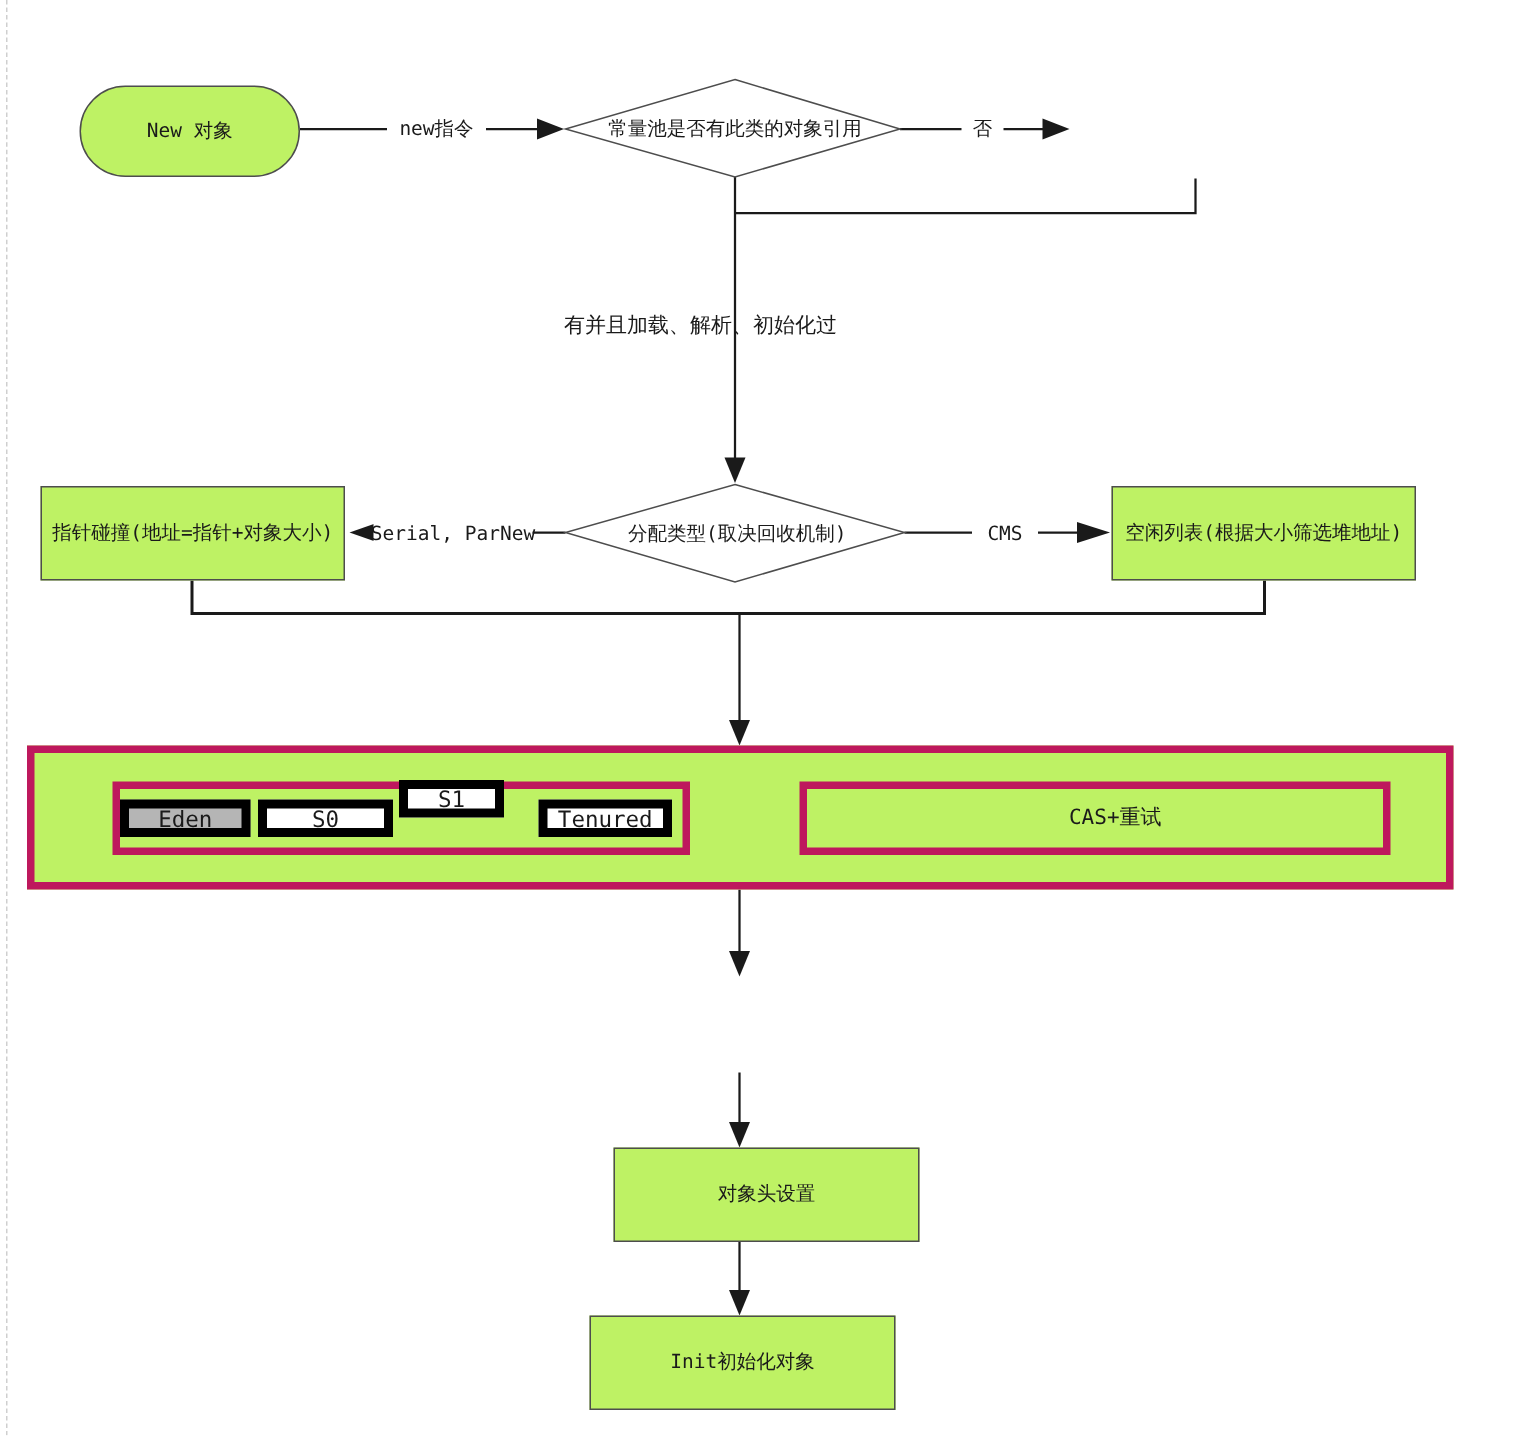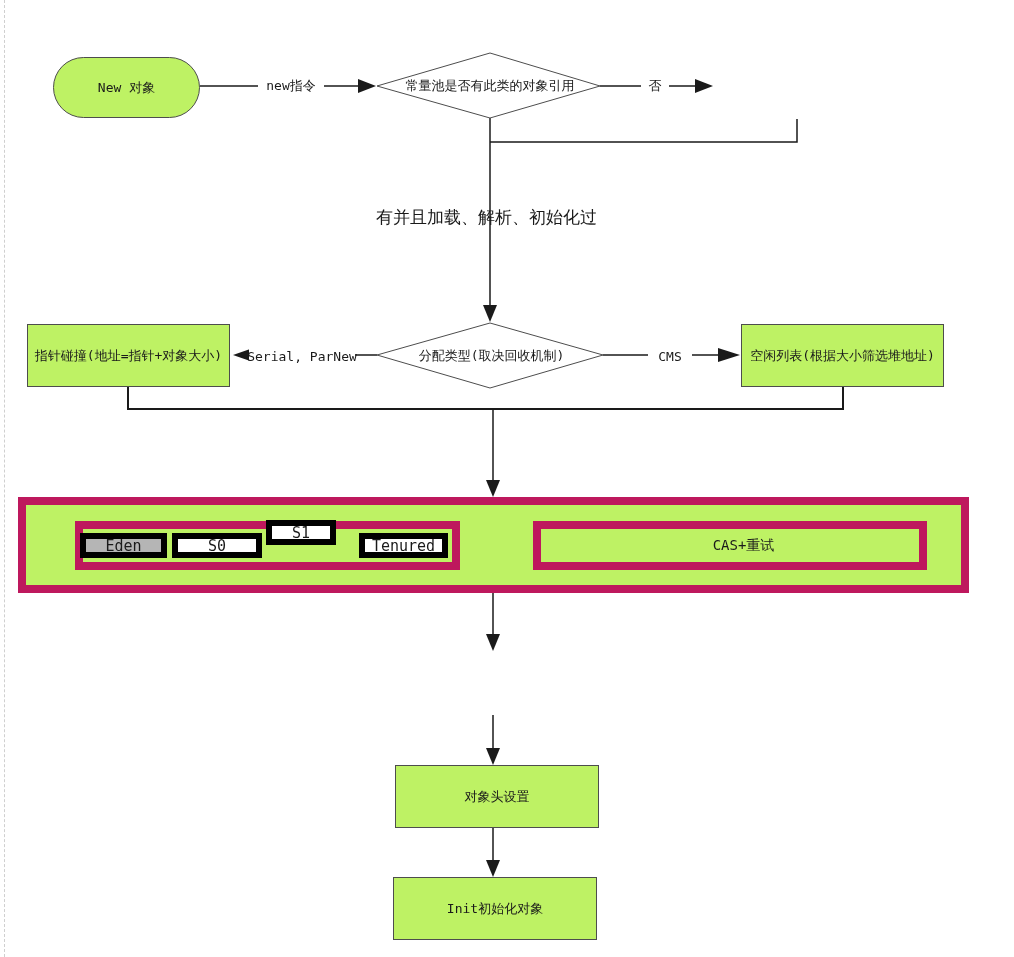--- a/index.html
+++ b/index.html
@@ -24,36 +24,36 @@
     border:1px solid #4d4d4d;
     font-size:13px;
     line-height:1.2;
   }
   .stadium { border-radius:32px; }
   .diamond-label {
     position:absolute; box-sizing:border-box;
     display:flex; align-items:center; justify-content:center;
     text-align:center; font-size:13px; background:transparent;
   }
-  .thickbox { border:8px solid #be185d;padding-left:27px; }
+  .thickbox { border:5px solid #be185d;padding-left:27px; }
   .heap-cell {
     position:absolute; box-sizing:border-box;
     display:flex; align-items:center; justify-content:center;
     border:6px solid #000000; background:#ffffff;
     font-size:15px;
   }
   .heap-cell.eden { background:#b5b5b5; }
   .edge-label {
     position:absolute; box-sizing:border-box;
     display:flex; align-items:center; justify-content:center;
     background:#ffffff; font-size:13px; white-space:nowrap;
     height:16px; padding:0 2px;
   }
   .edge-label.big {
-    background:transparent; font-size:17px; height:22px;
+    background:transparent; font-size:14px; height:22px;
     justify-content:flex-start;
   }
   .cas-box { font-size:14px; }
 </style>
 </head>
 <body>
 
 <div class="canvas">
 
   <div class="edge-line-left"></div>
@@ -107,21 +107,21 @@
   <div class="node thickbox" style="left:75px; top:521px; width:385px; height:49px;"></div>
 
   <div class="heap-cell eden" style="left:80px; top:533px; width:87px; height:25px;">Eden</div>
   <div class="heap-cell" style="left:172px; top:533px; width:90px; height:25px;">S0</div>
   <div class="heap-cell" style="left:266px; top:520px; width:70px; height:25px;">S1</div>
   <div class="heap-cell" style="left:359px; top:533px; width:89px; height:25px;">Tenured</div>
 
   <div class="node thickbox cas-box" style="left:533px; top:521px; width:394px; height:49px;">CAS+重试</div>
 
 
-  <div class="node" style="left:395px; top:765px; width:204px; height:63px;">对象头设置</div>
+  <div class="node" style="left:409px; top:765px; width:204px; height:63px;">对象头设置</div>
 
   <div class="node" style="left:393px; top:877px; width:204px; height:63px;">Init初始化对象</div>
 
   <div class="edge-label" style="left:258px; top:78px; width:66px;">new指令</div>
 
   <div class="edge-label" style="left:641px; top:78px; width:28px;">否</div>
 
   <div class="edge-label big" style="left:374px; top:206px; width:240px;">有并且加载、解析、初始化过</div>
 
   <div class="edge-label" style="left:249px; top:348px; width:106px;">Serial, ParNew</div>

